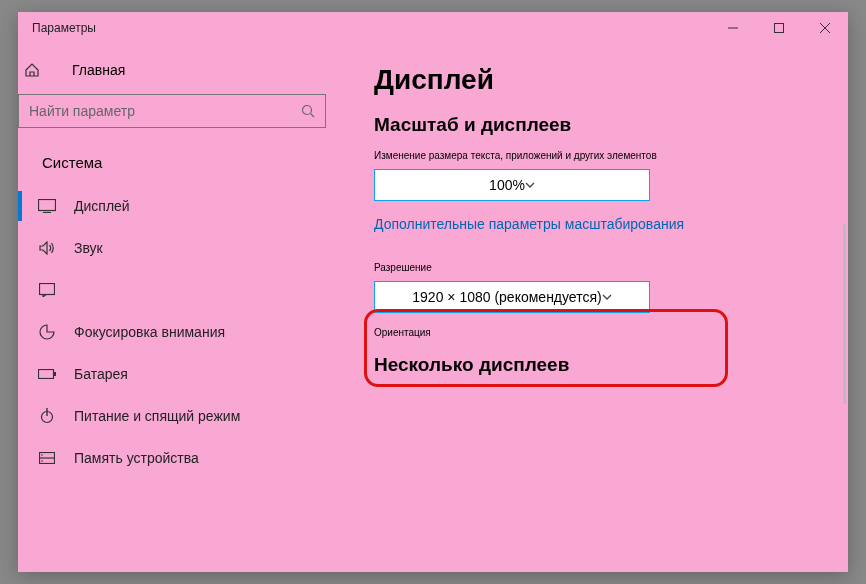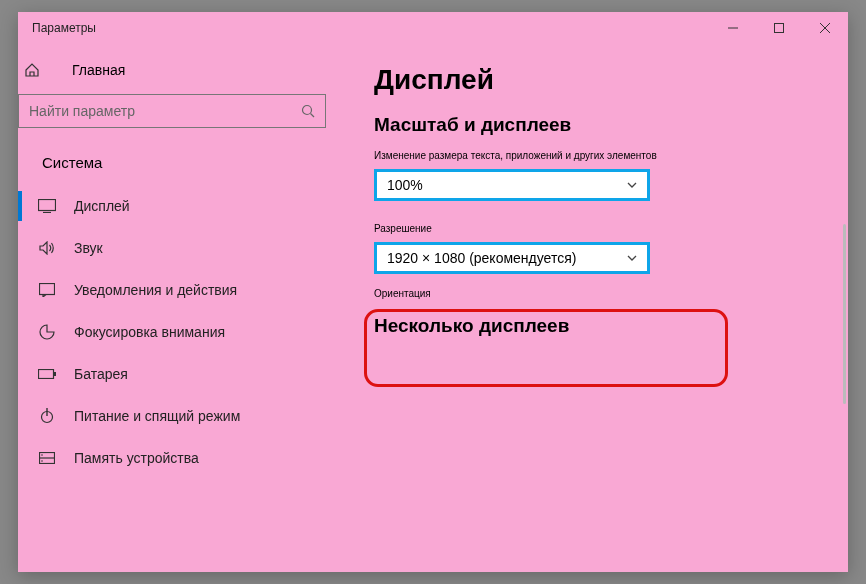--- a/index.html
+++ b/index.html
@@ -109,24 +109,24 @@
     font-weight: 600;
     margin: 6px 0 14px 0;
   }
   .label {
     font-size: 10px;
     margin-bottom: 8px;
   }
   .combo {
     width: 276px;
     height: 32px;
-    border: 3px solid #0ea5e9;
+    border: 1px solid #0ea5e9;
     display: flex;
     align-items: center;
-    justify-content: space-between;
+    justify-content: center;
     padding: 0 10px;
     font-size: 14px;
     margin-bottom: 14px;
     background: #fff;
   }
   .chev {
     font-size: 11px;
     color: #444;
   }
   .highlight-box {
@@ -220,21 +220,20 @@
           </span>
           <span>Звук</span>
         </div>
         <div class="nav-item">
           <span class="iconwrap">
             <svg width="16" height="14" viewBox="0 0 16 14">
                 <rect x="0.5" y="0.5" width="15" height="11" fill="none" stroke="#333" stroke-width="1.2"></rect>
                 <path d="M4 11.5 L4 14 L7 11.5" fill="none" stroke="#333" stroke-width="1.2"></path>
               </svg>
           </span>
-          <span>Уведомления и действия</span>
         </div>
         <div class="nav-item">
           <span class="iconwrap">
             <svg width="16" height="16" viewBox="0 0 16 16">
                 <path d="M8 1 A7 7 0 1 0 15 8 L8 8 Z" fill="none" stroke="#333" stroke-width="1.2"></path>
               </svg>
           </span>
           <span>Фокусировка внимания</span>
         </div>
         <div class="nav-item">
@@ -278,20 +277,21 @@
       <div class="label">Изменение размера текста, приложений и других элементов</div>
       <div class="combo">
         <span>100%</span>
         <span class="chev">
           <svg width="10" height="6" viewBox="0 0 10 6">
               <path d="M1 1 L5 5 L9 1" fill="none" stroke="#444" stroke-width="1.3"></path>
             </svg>
         </span>
       </div>
 
+      <a class="link">Дополнительные параметры масштабирования</a>
 
       <div style="height:8px"></div>
       <div class="label">Разрешение</div>
       <div class="combo">
         <span>1920 × 1080 (рекомендуется)</span>
         <span class="chev">
           <svg width="10" height="6" viewBox="0 0 10 6">
               <path d="M1 1 L5 5 L9 1" fill="none" stroke="#444" stroke-width="1.3"></path>
             </svg>
         </span>

